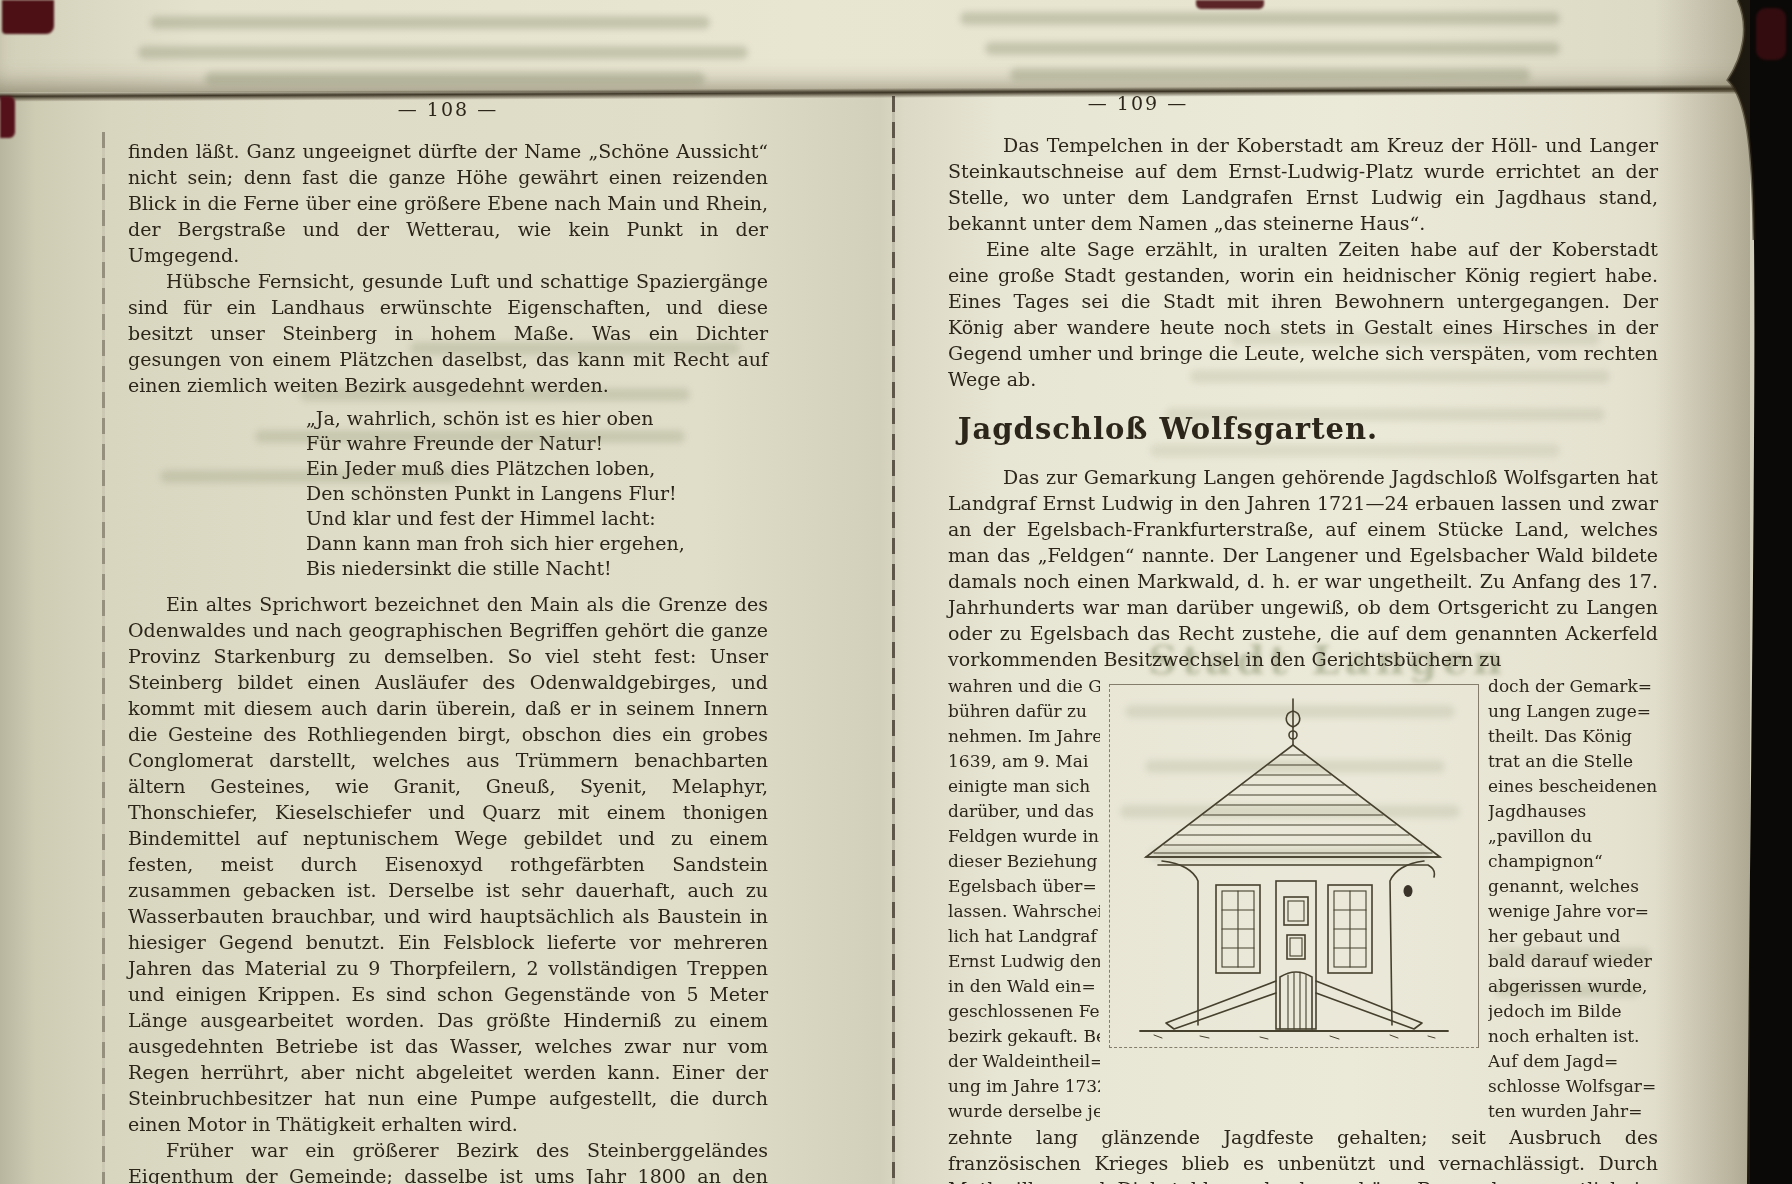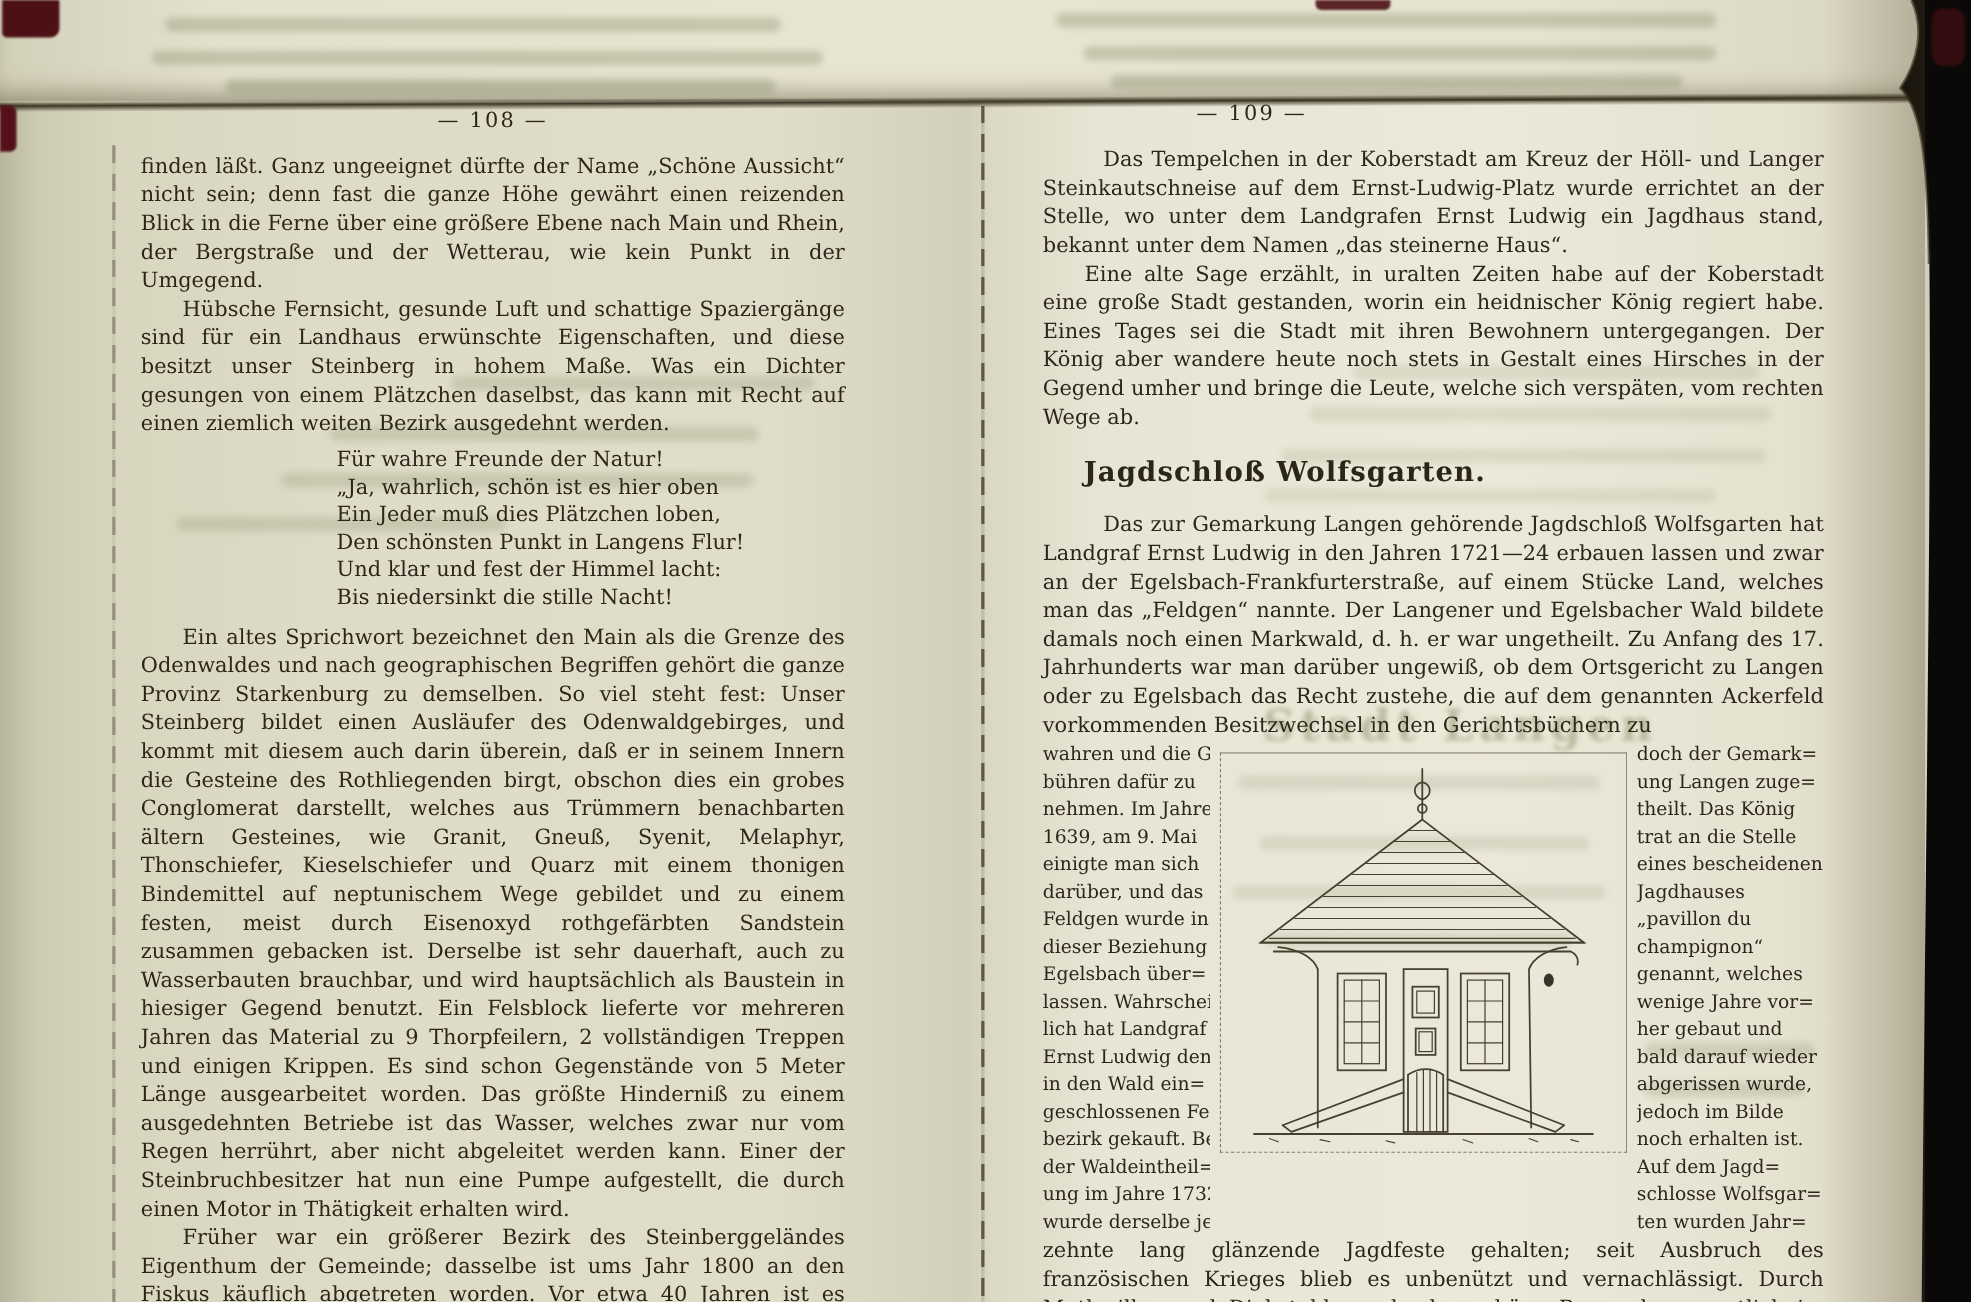--- a/index.html
+++ b/index.html
@@ -40,21 +40,21 @@
   .page{position:absolute;text-align:justify;}
   .page-left{left:128px;top:96px;width:640px;font-size:19px;line-height:26px;}
   .page-right{left:948px;top:90px;width:710px;font-size:19px;line-height:26px;}
   .pagenum{display:block;text-align:center;font-size:19px;letter-spacing:2px;margin:0 0 16px 0;}
   .page-right .pagenum{width:380px;}
   p.para{margin:0;text-indent:38px;}
   p.para.cont{text-indent:0;}
   p.para.lead{text-indent:55px;}
   .poem{margin:8px 0 10px 178px;line-height:25px;text-align:left;}
   .heading{display:block;text-align:center;width:440px;margin:24px 0 22px 0;
-    font-size:25px;font-weight:bold;letter-spacing:1px;text-indent:0;}
+    font-size:29px;font-weight:bold;letter-spacing:1px;text-indent:0;}
   .wrap-row{display:flex;gap:9px;margin-top:2px;}
   .col{width:152px;font-size:17px;line-height:25px;text-align:left;flex:none;}
   .col.right{width:176px;}
   .col div{white-space:nowrap;overflow:hidden;}
   .figure{flex:none;width:368px;height:362px;margin-top:10px;
     border:1px solid rgba(80,70,52,.65);border-bottom-style:dashed;border-left-style:dashed;
     background:rgba(235,233,220,.25);position:relative;}
   .after-fig{margin-top:6px;}
 </style>
 </head>
@@ -89,25 +89,26 @@
   <div class="ghost" style="left:1150px;top:848px;width:280px;"></div>
   <div class="ghost" style="left:1495px;top:948px;width:155px;"></div>
   <div class="ghost" style="left:1495px;top:984px;width:145px;"></div>
   <div class="ghost-heading">Stadt Langen</div>
 
   <div class="page page-left">
     <span class="pagenum">— 108 —</span>
     <p class="para cont">finden läßt. Ganz ungeeignet dürfte der Name „Schöne Aussicht“ nicht sein; denn fast die ganze Höhe gewährt einen reizenden Blick in die Ferne über eine größere Ebene nach Main und Rhein, der Bergstraße und der Wetterau, wie kein Punkt in der Umgegend.</p>
     <p class="para">Hübsche Fernsicht, gesunde Luft und schattige Spaziergänge sind für ein Landhaus erwünschte Eigenschaften, und diese besitzt unser Steinberg in hohem Maße. Was ein Dichter gesungen von einem Plätzchen daselbst, das kann mit Recht auf einen ziemlich weiten Bezirk ausgedehnt werden.</p>
     <div class="poem">
+        <div>„Ja, wahrlich, schön ist es hier oben</div>
         <div>Für wahre Freunde der Natur!</div>
-        <div>„Ja, wahrlich, schön ist es hier oben</div>
         <div>Ein Jeder muß dies Plätzchen loben,</div>
         <div>Den schönsten Punkt in Langens Flur!</div>
         <div>Und klar und fest der Himmel lacht:</div>
+        <div>Dann kann man froh sich hier ergehen,</div>
         <div>Bis niedersinkt die stille Nacht!</div>
       </div>
     <p class="para">Ein altes Sprichwort bezeichnet den Main als die Grenze des Odenwaldes und nach geographischen Begriffen gehört die ganze Provinz Starkenburg zu demselben. So viel steht fest: Unser Steinberg bildet einen Ausläufer des Odenwaldgebirges, und kommt mit diesem auch darin überein, daß er in seinem Innern die Gesteine des Rothliegenden birgt, obschon dies ein grobes Conglomerat darstellt, welches aus Trümmern benachbarten ältern Gesteines, wie Granit, Gneuß, Syenit, Melaphyr, Thonschiefer, Kieselschiefer und Quarz mit einem thonigen Bindemittel auf neptunischem Wege gebildet und zu einem festen, meist durch Eisenoxyd rothgefärbten Sandstein zusammen gebacken ist. Derselbe ist sehr dauerhaft, auch zu Wasserbauten brauchbar, und wird hauptsächlich als Baustein in hiesiger Gegend benutzt. Ein Felsblock lieferte vor mehreren Jahren das Material zu 9 Thorpfeilern, 2 vollständigen Treppen und einigen Krippen. Es sind schon Gegenstände von 5 Meter Länge ausgearbeitet worden. Das größte Hinderniß zu einem ausgedehnten Betriebe ist das Wasser, welches zwar nur vom Regen herrührt, aber nicht abgeleitet werden kann. Einer der Steinbruchbesitzer hat nun eine Pumpe aufgestellt, die durch einen Motor in Thätigkeit erhalten wird.</p>
     <p class="para">Früher war ein größerer Bezirk des Steinberggeländes Eigenthum der Gemeinde; dasselbe ist ums Jahr 1800 an den Fiskus käuflich abgetreten worden. Vor etwa 40 Jahren ist es durch öffentliche Versteigerung in Privatbesitz übergegangen.</p>
 
   </div>
 
   <div class="page page-right">
     <span class="pagenum">— 109 —</span>
     <p class="para lead">Das Tempelchen in der Koberstadt am Kreuz der Höll- und Langer Steinkautschneise auf dem Ernst-Ludwig-Platz wurde errichtet an der Stelle, wo unter dem Landgrafen Ernst Ludwig ein Jagdhaus stand, bekannt unter dem Namen „das steinerne Haus“.</p>

